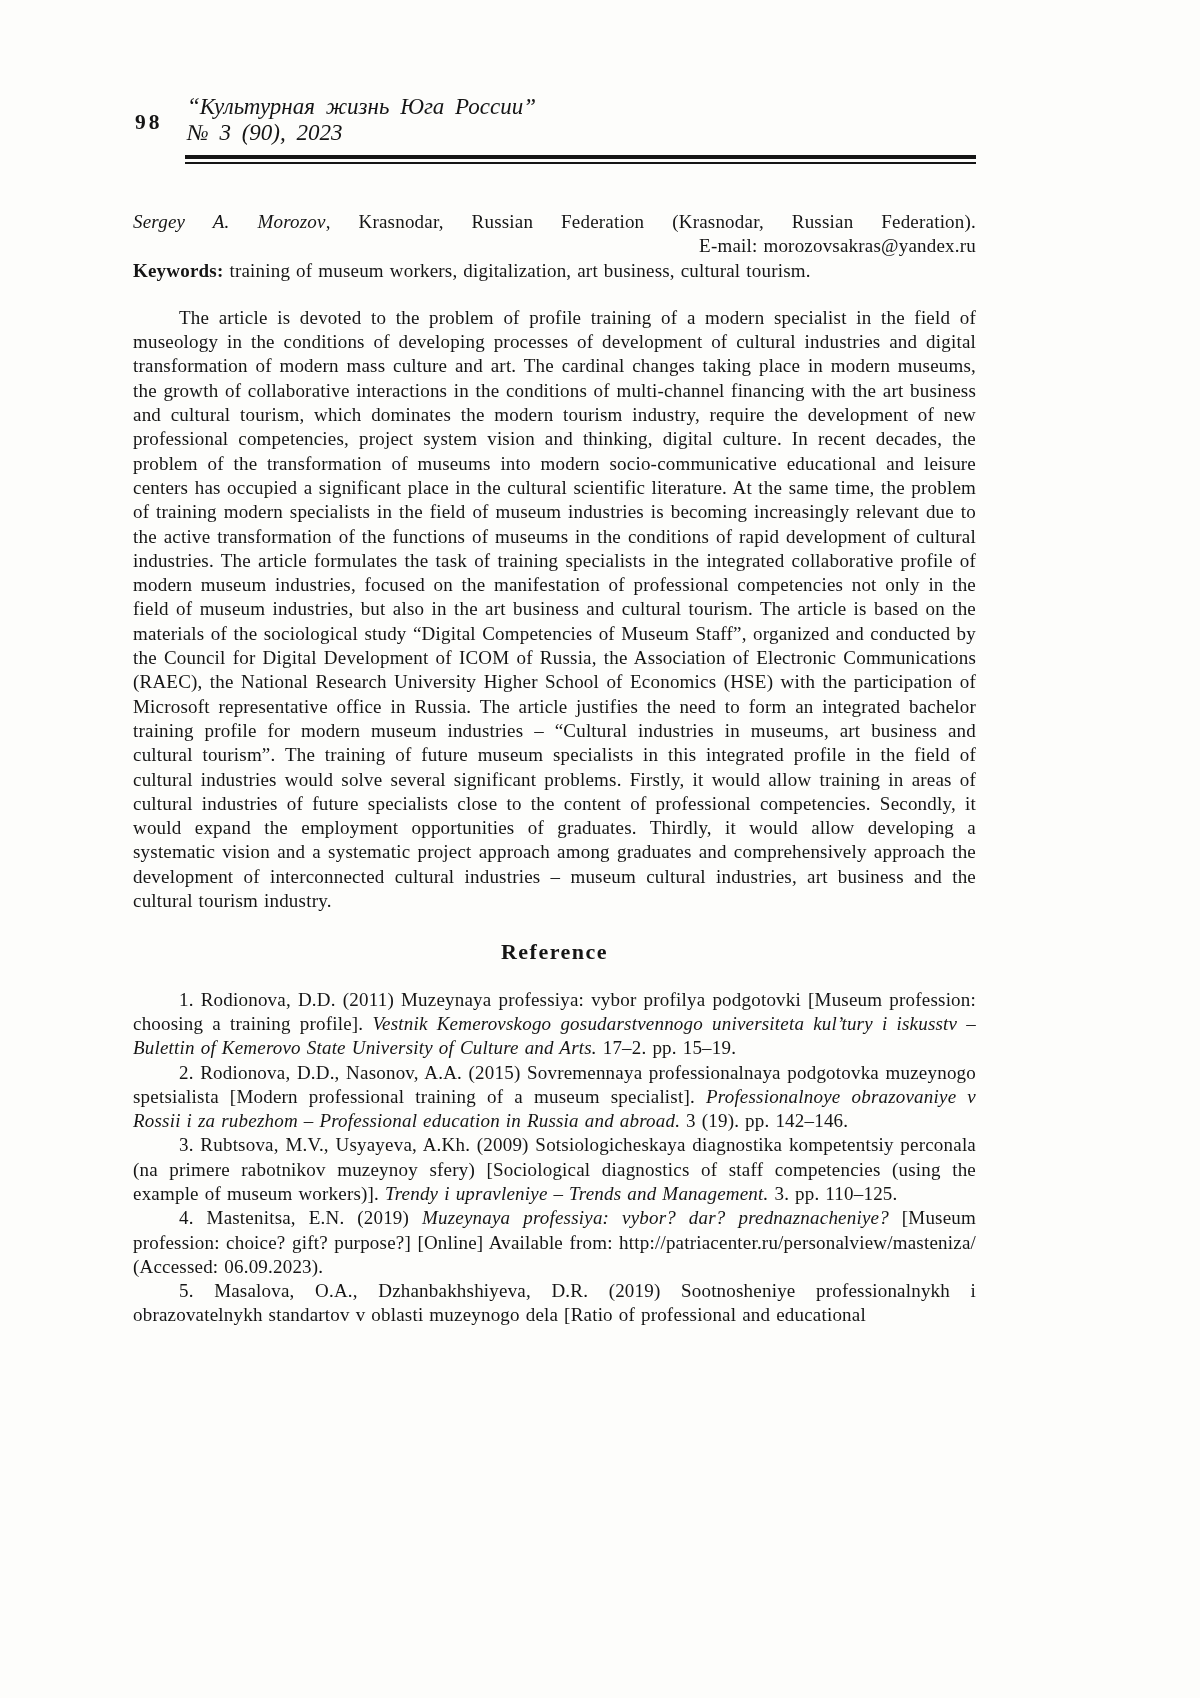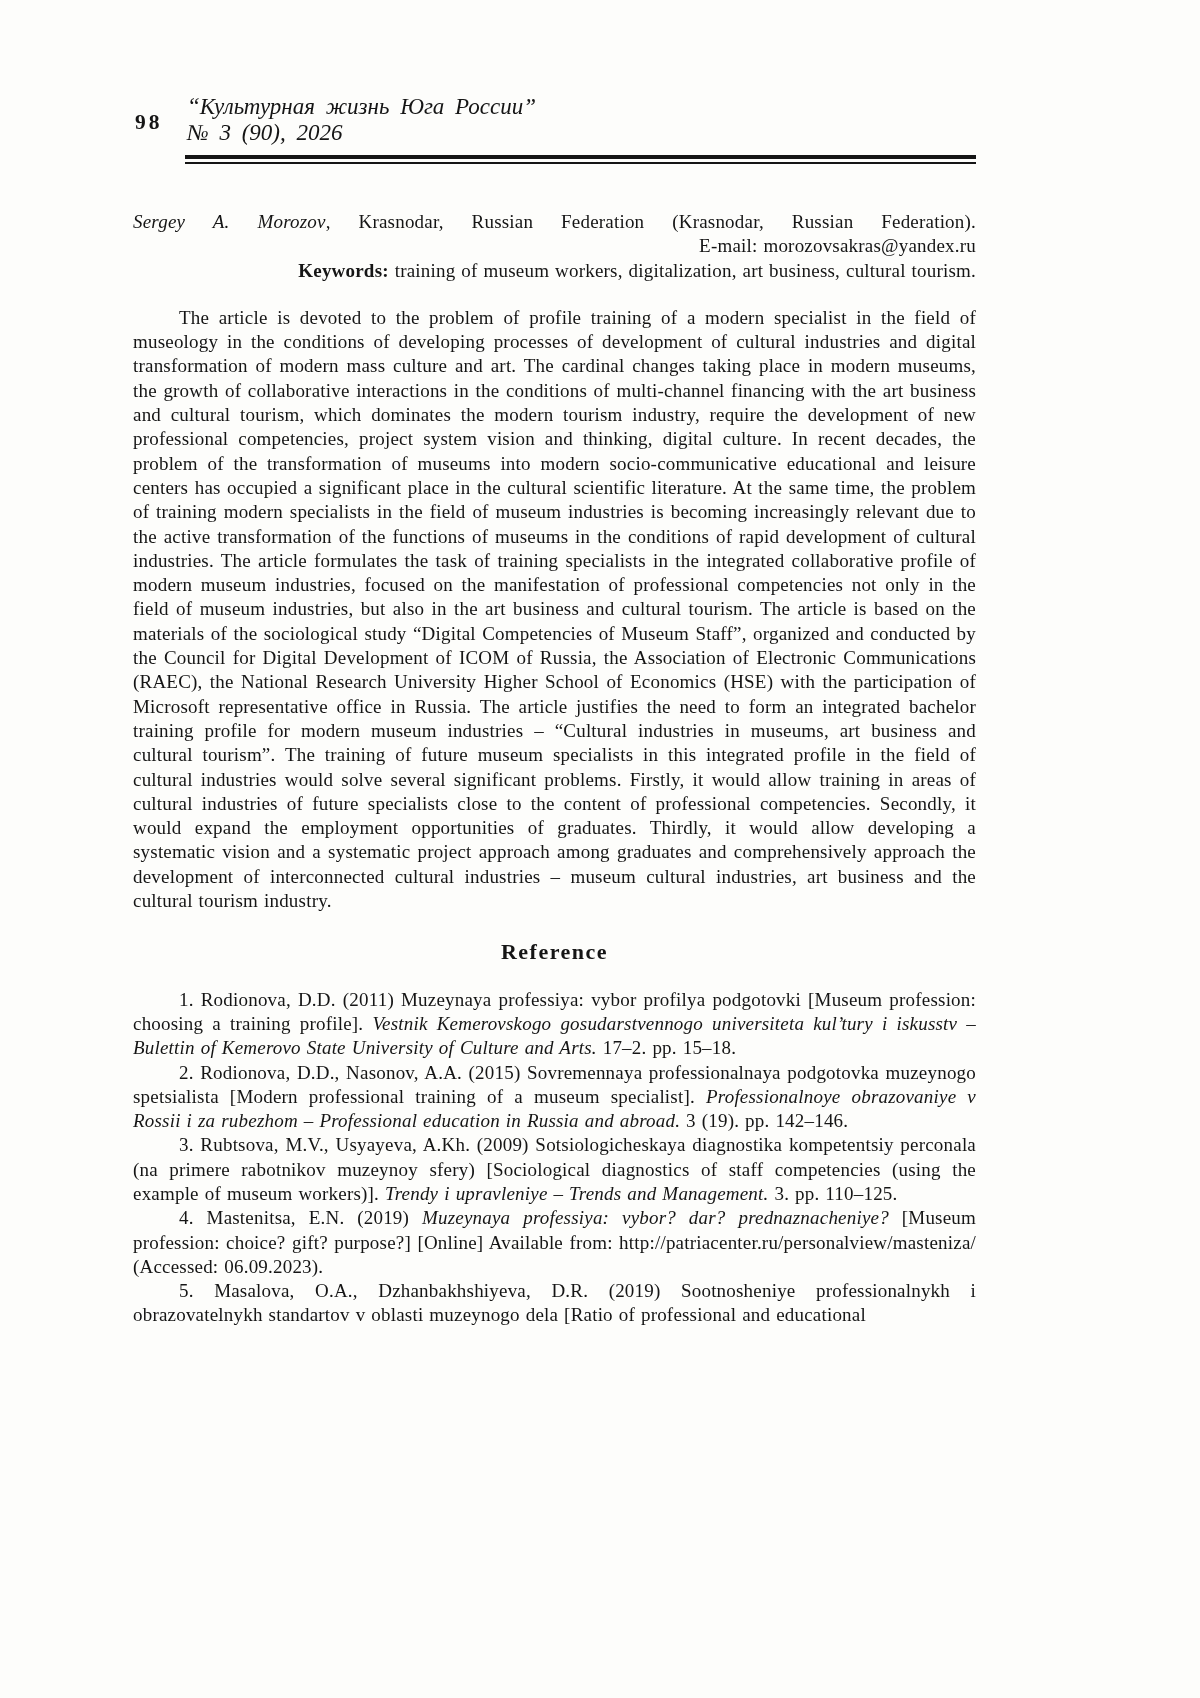--- a/index.html
+++ b/index.html
@@ -60,21 +60,21 @@
     line-height: 24.3px;
     letter-spacing: 0.2px;
     word-spacing: 1px;
   }
   .author-block { margin-top: 43px; }
   .author-line {
     text-align: justify;
     text-align-last: justify;
   }
   .email-line { text-align: right; }
-  .keywords-line { text-align: right; }
+  .keywords-line { text-align: left; }
 
   .abstract {
     margin-top: 23px;
     text-align: justify;
     text-indent: 46px;
   }
 
   .ref-heading {
     margin-top: 27px;
     text-align: center;
@@ -94,40 +94,40 @@
 <body>
 
 <div class="page">
   <div class="content">
 
     <div class="pg-header">
       <div class="page-number">98</div>
       <div class="header-main">
         <div class="header-row">
           <span class="journal-title">“Культурная жизнь Юга России”</span>
-          <span class="issue-label">№ 3 (90), 2026</span>
+          <span class="issue-label">№ 3 (90), 2023</span>
         </div>
         <div class="double-rule"></div>
       </div>
     </div>
 
     <div class="body-text">
 
       <div class="author-block">
         <p class="author-line"><span style="font-style: italic;">Sergey A. Morozov</span><span>, Krasnodar, Russian Federation (Krasnodar, Russian Federation).</span></p>
         <p class="email-line">E-mail: morozovsakras@yandex.ru</p>
         <p class="keywords-line"><span style="font-weight: bold;">Keywords:</span><span> training of museum workers, digitalization, art business, cultural tourism.</span></p>
       </div>
 
       <p class="abstract">The article is devoted to the problem of profile training of a modern specialist in the field of museology in the conditions of developing processes of development of cultural industries and digital transformation of modern mass culture and art. The cardinal changes taking place in modern museums, the growth of collaborative interactions in the conditions of multi-channel financing with the art business and cultural tourism, which dominates the modern tourism industry, require the development of new professional competencies, project system vision and thinking, digital culture. In recent decades, the problem of the transformation of museums into modern socio-communicative educational and leisure centers has occupied a significant place in the cultural scientific literature. At the same time, the problem of training modern specialists in the field of museum industries is becoming increasingly relevant due to the active transformation of the functions of museums in the conditions of rapid development of cultural industries. The article formulates the task of training specialists in the integrated collaborative profile of modern museum industries, focused on the manifestation of professional competencies not only in the field of museum industries, but also in the art business and cultural tourism. The article is based on the materials of the sociological study “Digital Competencies of Museum Staff”, organized and conducted by the Council for Digital Development of ICOM of Russia, the Association of Electronic Communications (RAEC), the National Research University Higher School of Economics (HSE) with the participation of Microsoft representative office in Russia. The article justifies the need to form an integrated bachelor training profile for modern museum industries – “Cultural industries in museums, art business and cultural tourism”. The training of future museum specialists in this integrated profile in the field of cultural industries would solve several significant problems. Firstly, it would allow training in areas of cultural industries of future specialists close to the content of professional competencies. Secondly, it would expand the employment opportunities of graduates. Thirdly, it would allow developing a systematic vision and a systematic project approach among graduates and comprehensively approach the development of interconnected cultural industries – museum cultural industries, art business and the cultural tourism industry.</p>
 
       <h3 class="ref-heading">Reference</h3>
 
       <div class="ref-list">
-        <p class="ref-item"><span>1. Rodionova, D.D. (2011) Muzeynaya professiya: vybor profilya podgotovki [Museum profession: choosing a training profile]. </span><span style="font-style: italic;">Vestnik Kemerovskogo gosudarstvennogo universiteta kul’tury i iskusstv – Bulettin of Kemerovo State University of Culture and Arts.</span><span> 17–2. pp. 15–18.</span></p>
+        <p class="ref-item"><span>1. Rodionova, D.D. (2011) Muzeynaya professiya: vybor profilya podgotovki [Museum profession: choosing a training profile]. </span><span style="font-style: italic;">Vestnik Kemerovskogo gosudarstvennogo universiteta kul’tury i iskusstv – Bulettin of Kemerovo State University of Culture and Arts.</span><span> 17–2. pp. 15–19.</span></p>
         <p class="ref-item"><span>2. Rodionova, D.D., Nasonov, A.A. (2015) Sovremennaya professionalnaya podgotovka muzeynogo spetsialista [Modern professional training of a museum specialist]. </span><span style="font-style: italic;">Professionalnoye obrazovaniye v Rossii i za rubezhom – Professional education in Russia and abroad.</span><span> 3 (19). pp. 142–146.</span></p>
         <p class="ref-item"><span>3. Rubtsova, M.V., Usyayeva, A.Kh. (2009) Sotsiologicheskaya diagnostika kompetentsiy perconala (na primere rabotnikov muzeynoy sfery) [Sociological diagnostics of staff competencies (using the example of museum workers)]. </span><span style="font-style: italic;">Trendy i upravleniye – Trends and Management.</span><span> 3. pp. 110–125.</span></p>
         <p class="ref-item"><span>4. Mastenitsa, E.N. (2019) </span><span style="font-style: italic;">Muzeynaya professiya: vybor? dar? prednaznacheniye?</span><span> [Museum profession: choice? gift? purpose?] [Online] Available from: http://patriacenter.ru/personalview/masteniza/ (Accessed: 06.09.2023).</span></p>
         <p class="ref-item"><span>5. Masalova, O.A., Dzhanbakhshiyeva, D.R. (2019) Sootnosheniye professionalnykh i obrazovatelnykh standartov v oblasti muzeynogo dela [Ratio of professional and educational</span></p>
       </div>
 
     </div>
   </div>
 </div>
 

